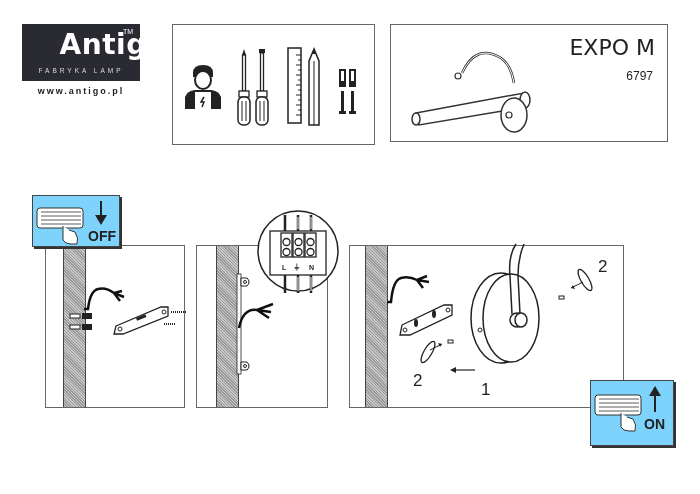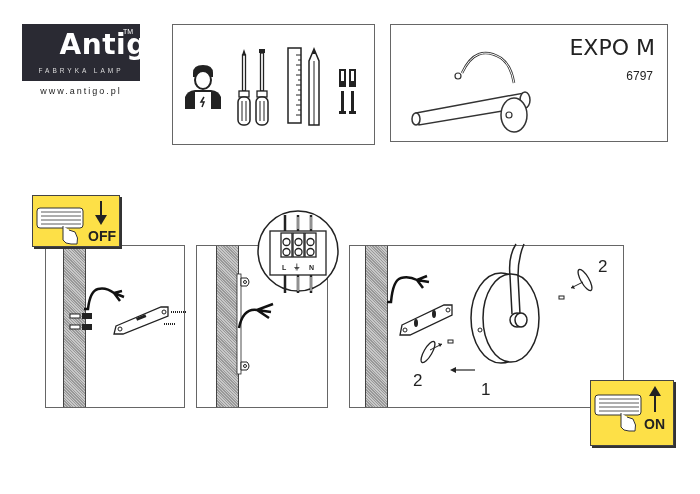--- a/index.html
+++ b/index.html
@@ -2,31 +2,31 @@
 <html><head>
 <meta charset="utf-8">
 <style>
   html,body{margin:0;padding:0;background:#fff;}
   body{width:700px;height:494px;position:relative;overflow:hidden;font-family:"Liberation Sans",sans-serif;color:#222;}
   .abs{position:absolute;}
   .logo-box{left:22px;top:24px;width:118px;height:57px;background:#2a2a33;}
   .logo-name{left:0;top:4px;width:108px;text-align:center;color:#fff;font-size:28px;font-weight:bold;letter-spacing:0.5px;font-family:"DejaVu Sans",sans-serif;margin-left:37px;}
   .logo-tm{left:101px;top:4px;color:#fff;font-size:7px;}
   .logo-sub{left:0;top:43px;width:118px;text-align:center;color:#ddd;font-size:6.5px;letter-spacing:3px;}
-  .logo-url{left:22px;top:86px;width:118px;text-align:center;font-size:9px;font-weight:normal;letter-spacing:2px;color:#222;}
+  .logo-url{left:22px;top:86px;width:118px;text-align:center;font-size:9px;font-weight:bold;letter-spacing:2px;color:#222;}
   .panel{border:1.5px solid #666;background:#fff;box-sizing:border-box;}
   .tools{left:172px;top:24px;width:203px;height:121px;}
   .product{left:390px;top:24px;width:278px;height:118px;}
   .prod-name{right:12px;top:10px;font-size:22px;color:#222;font-family:"DejaVu Sans",sans-serif;font-weight:normal;margin-left:8px;}
   .prod-code{right:14px;top:44px;font-size:12px;color:#222;}
   .step1{left:45px;top:245px;width:140px;height:163px;}
   .step2{left:196px;top:245px;width:132px;height:163px;}
   .step3{left:349px;top:245px;width:275px;height:163px;}
   .wall{position:absolute;top:0;bottom:0;width:21px;background:repeating-linear-gradient(45deg,#999 0 1px,#c8c8c8 1px 2px);border-left:1px solid #444;border-right:1px solid #444;}
-  .switch{border:1.5px solid #444;background:#fde047;box-shadow:2px 2px 0 #333;box-sizing:border-box;}
+  .switch{border:1.5px solid #444;background:#7dd3fc;box-shadow:2px 2px 0 #333;box-sizing:border-box;}
   .sw-off{left:32px;top:195px;width:88px;height:52px;}
   .sw-on{left:590px;top:380px;width:84px;height:66px;}
   .sw-label{font-size:14px;font-weight:bold;color:#222;}
   .num{font-size:17px;color:#222;}
   svg{position:absolute;overflow:visible;}
 </style>
 </head>
 <body>
 
 <div class="abs logo-box">

